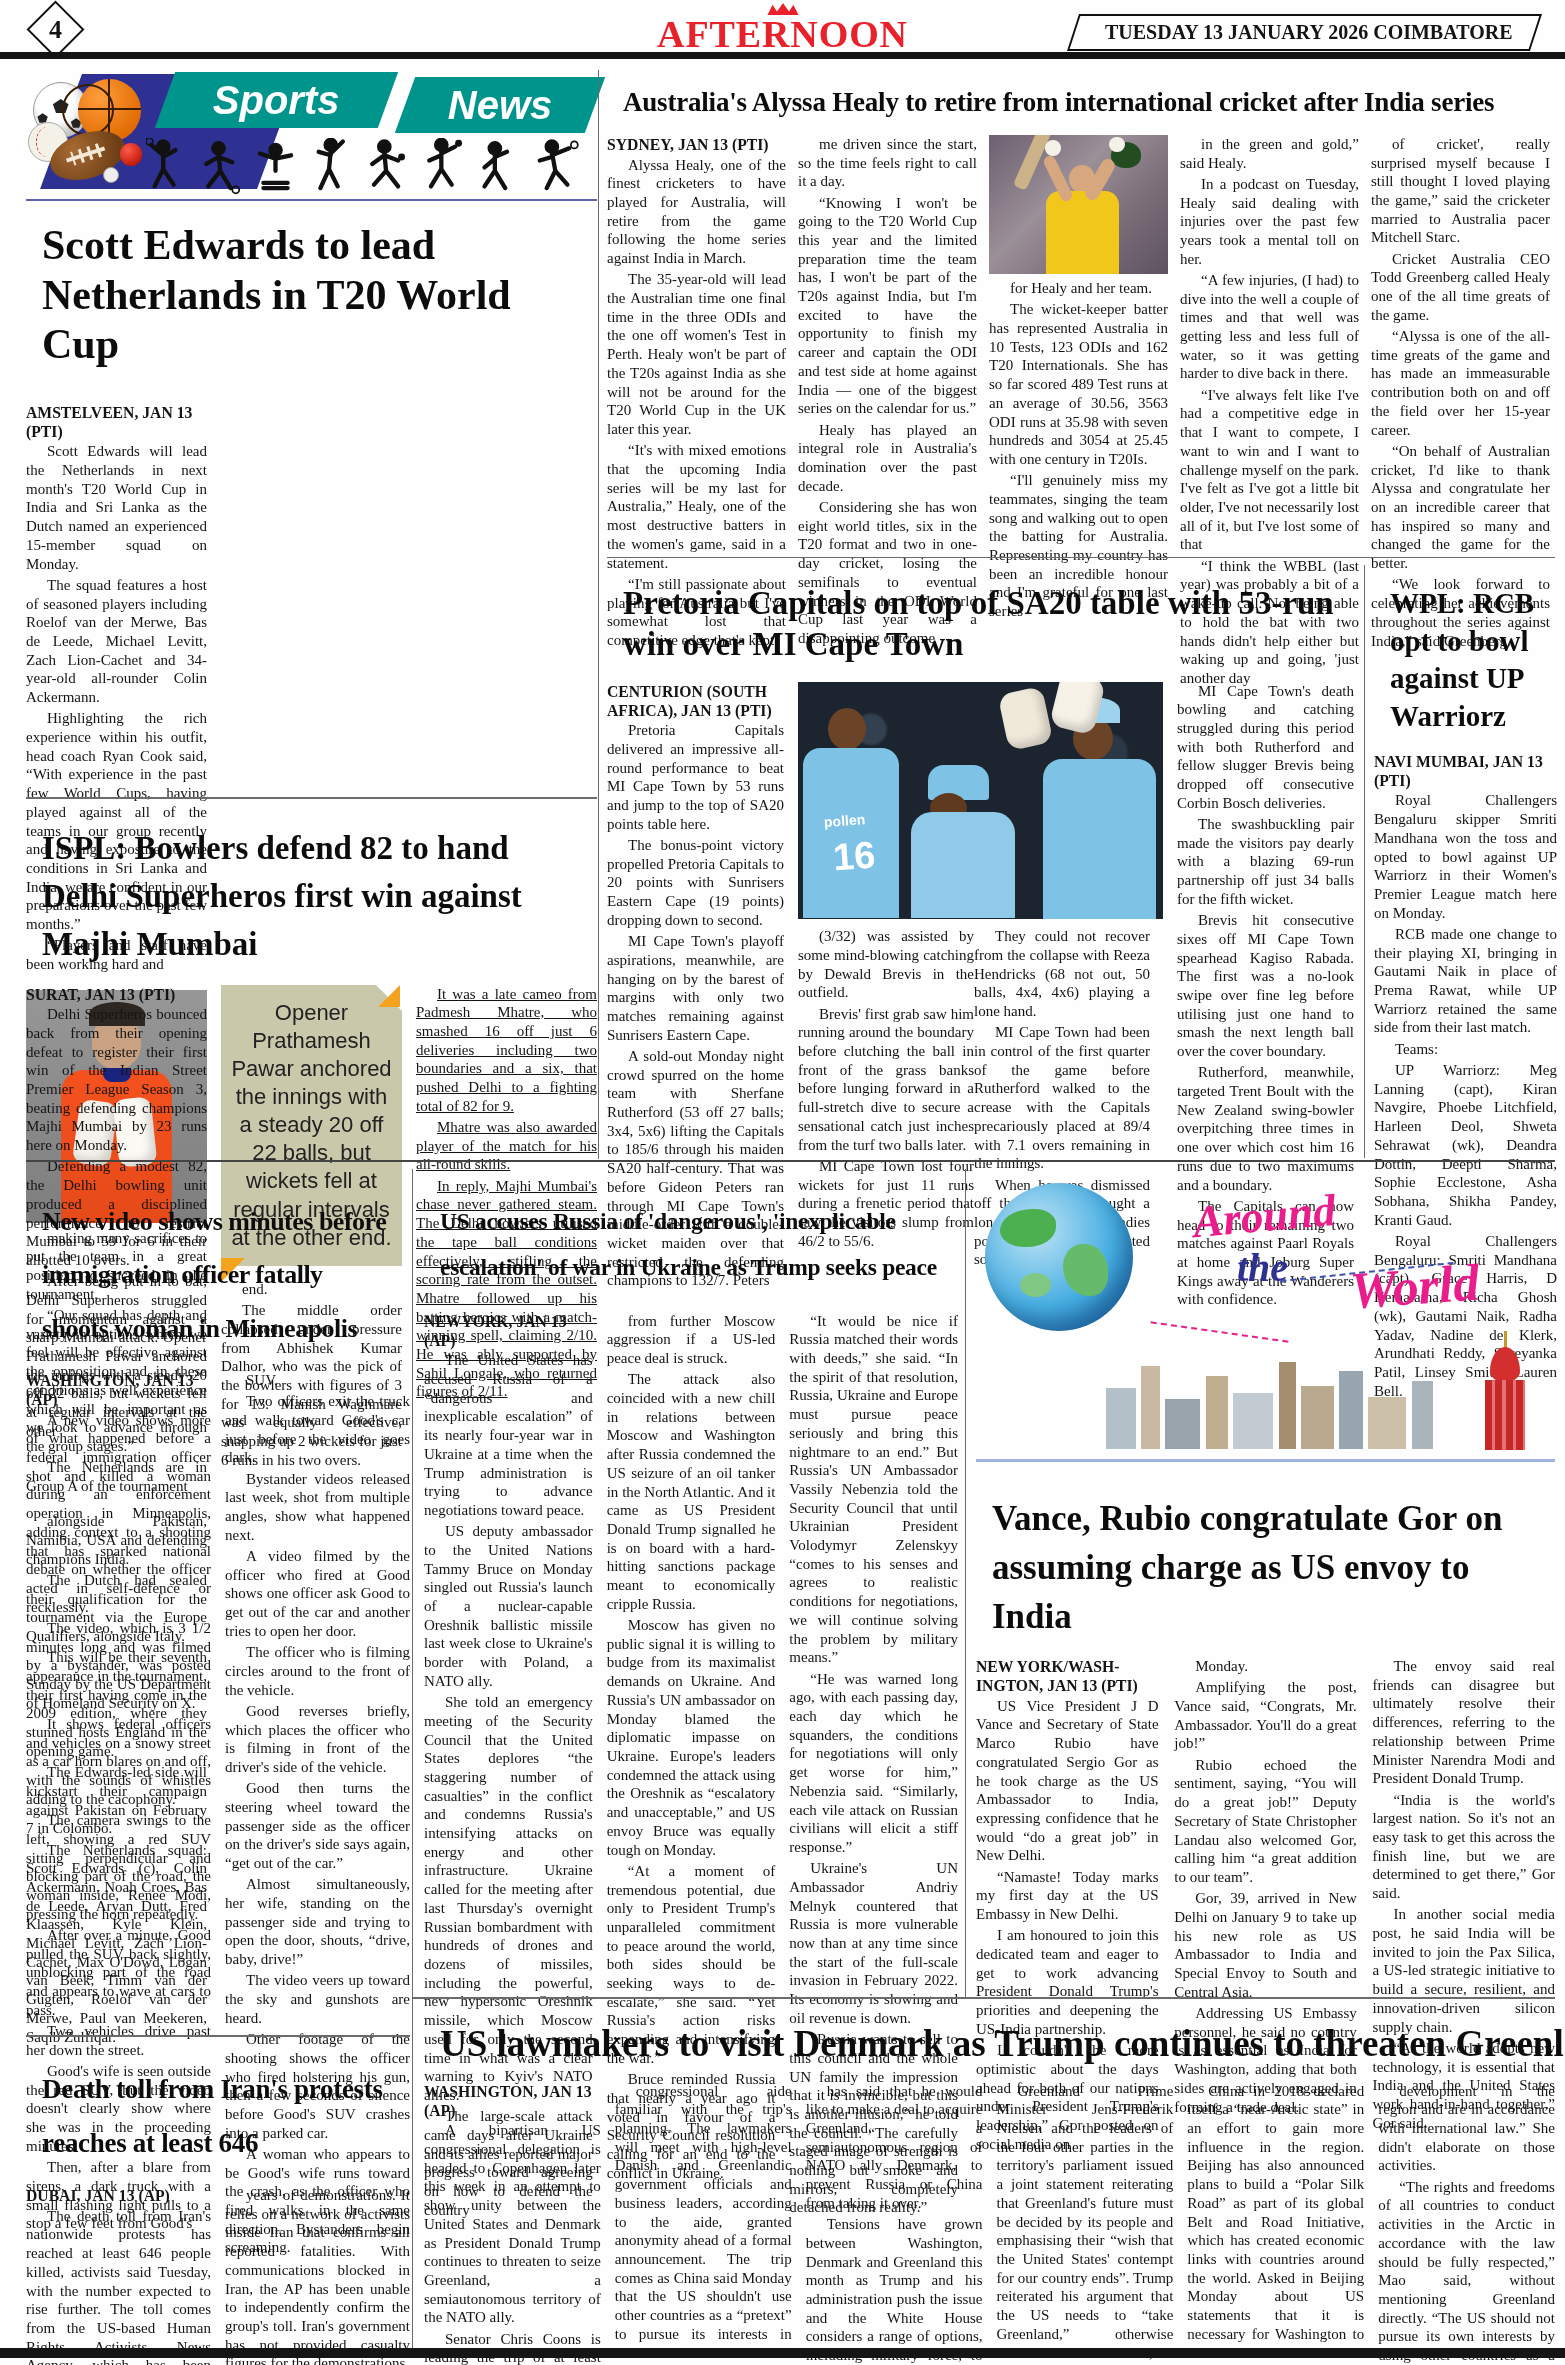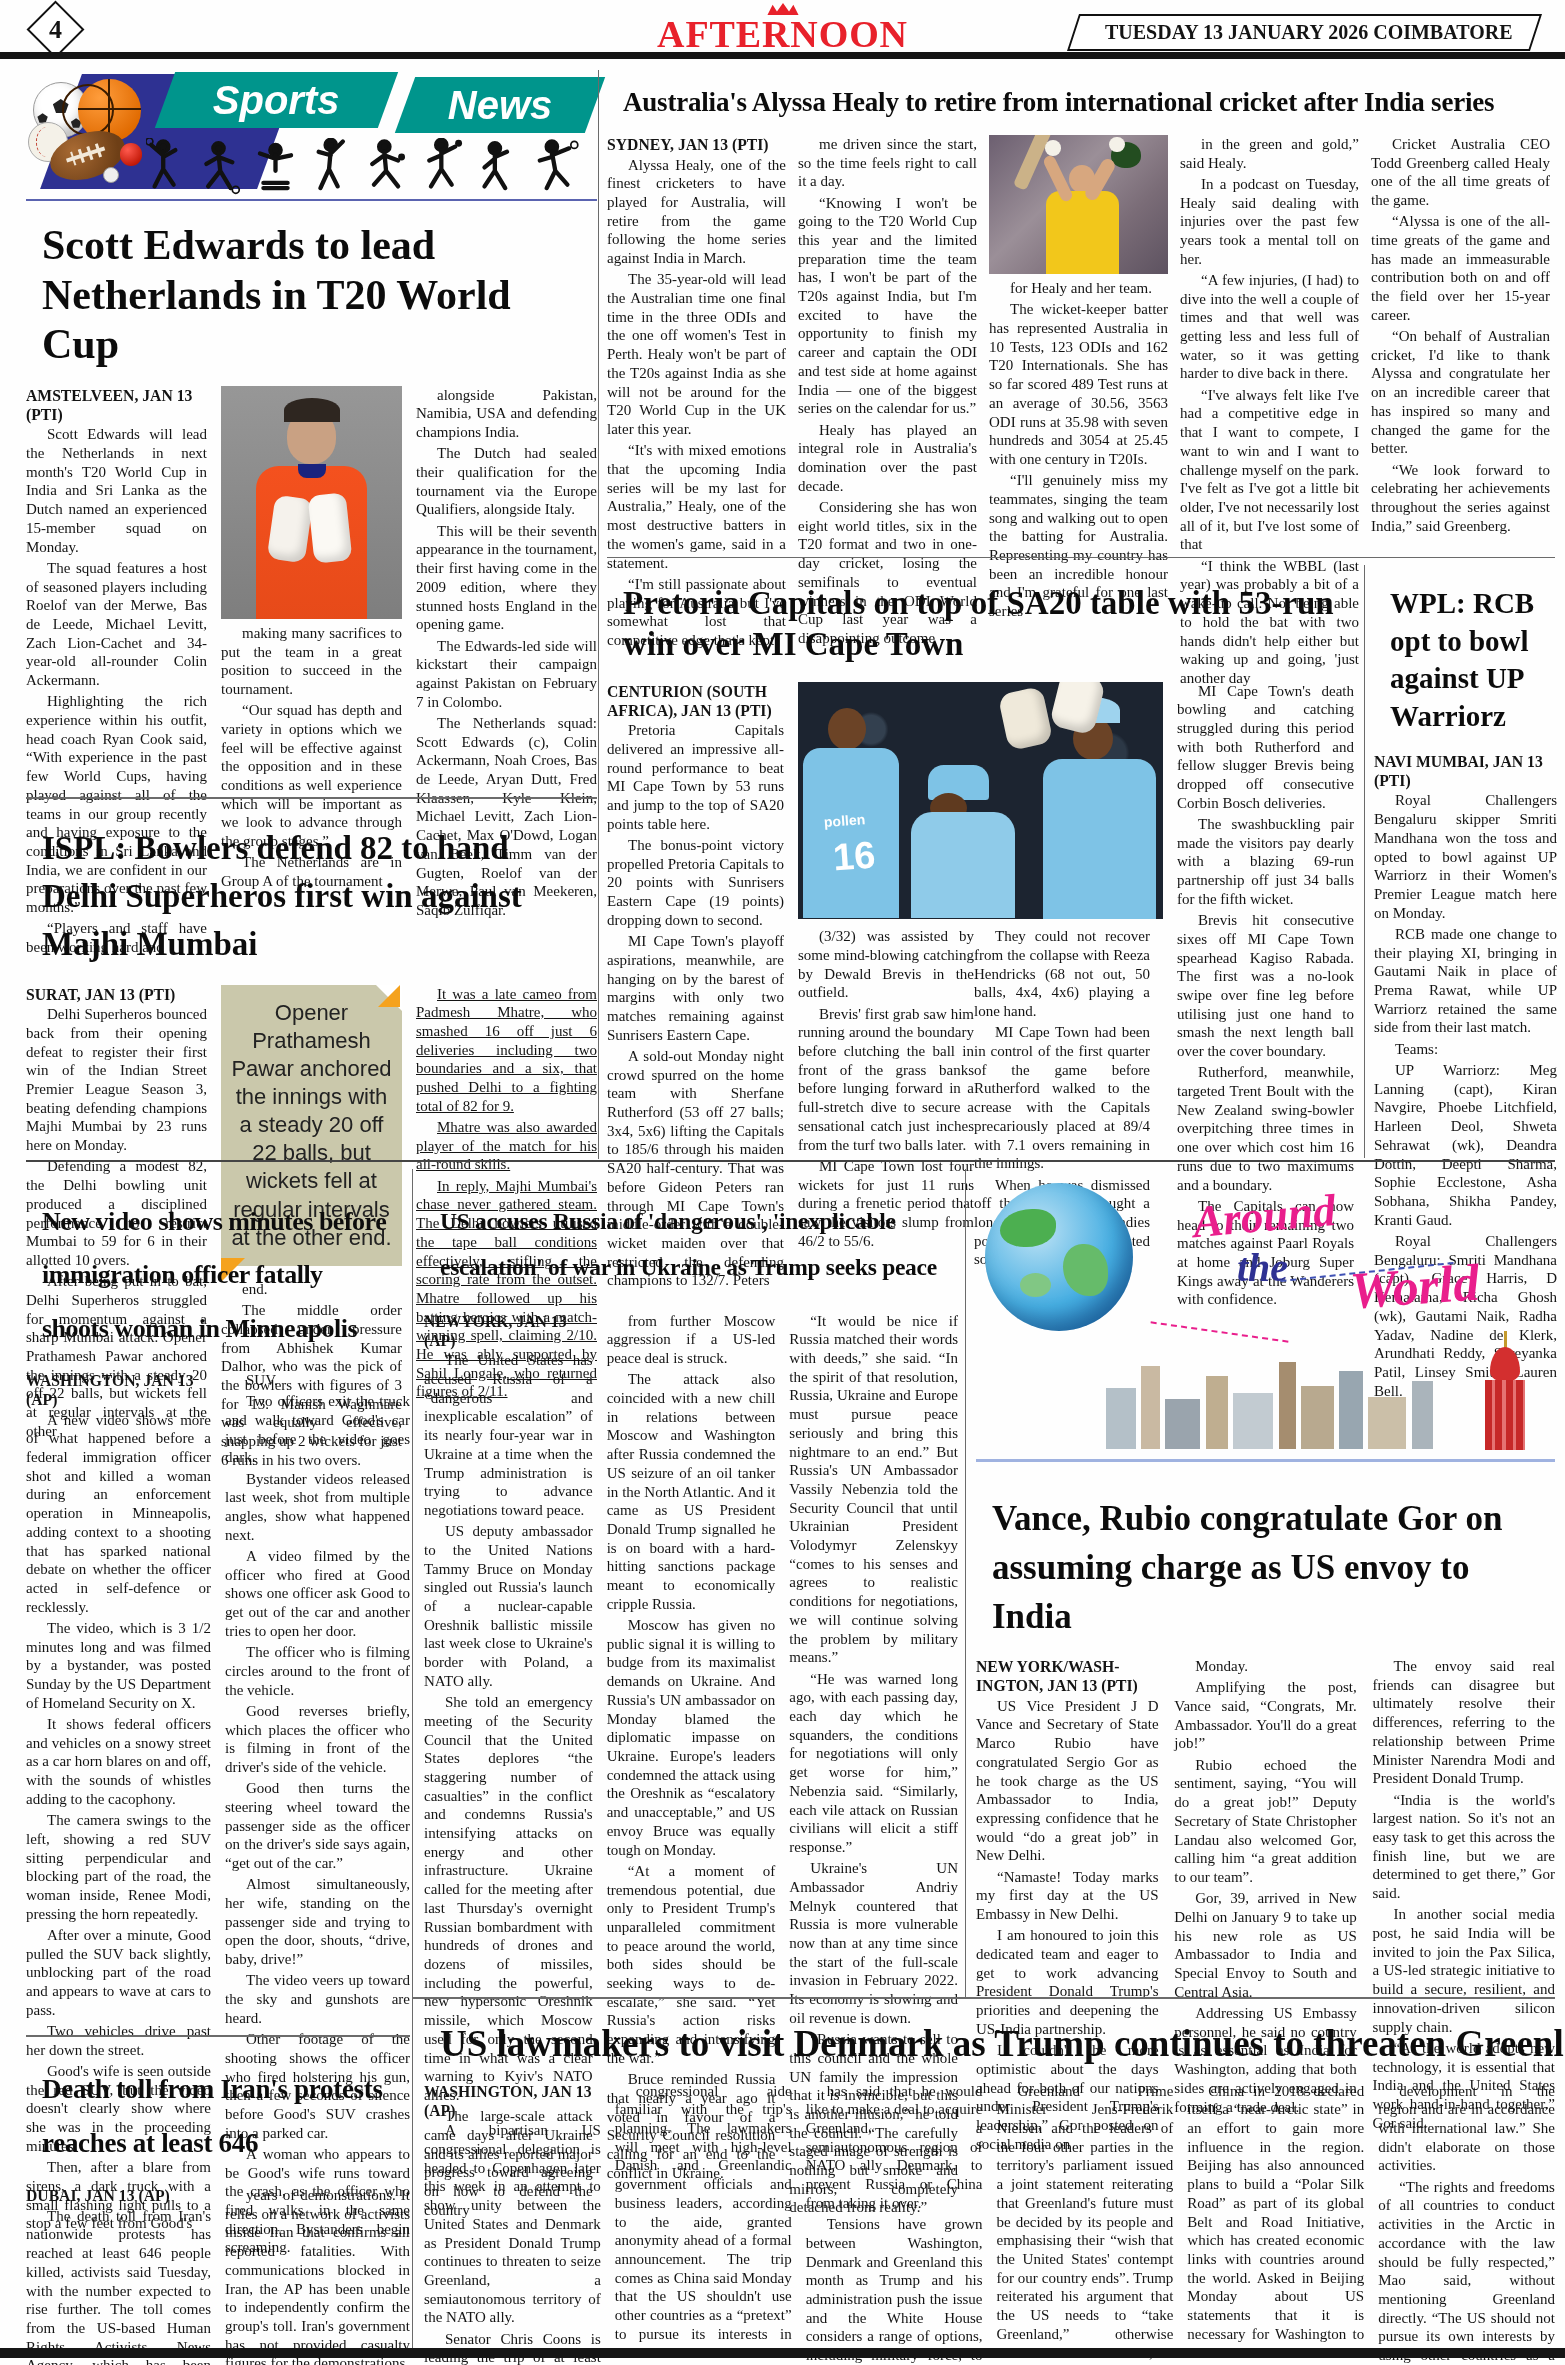--- a/index.html
+++ b/index.html
@@ -130,21 +130,21 @@
             <path d="M16 16 L20 38 M16 20 L36 12 M16 22 L2 26 M20 38 L10 58 M20 38 L34 54"></path>
             <circle cx="42" cy="8" r="4" fill="none" stroke-width="2"></circle>
           </g>
       </svg>
     </div>
     <div class="abs" style="left:0;top:129px;width:571px;height:1.7px;background:#5a63b0;"></div>
   </div>
 
   <section class="abs" style="left:26px;top:205px;width:571px;">
     <h2 class="headline" style="font-size:42px;">Scott Edwards to lead Netherlands in T20 World Cup</h2>
-    <div class="cols" style="gap:14px;margin-top:16px;">
+    <div class="cols" style="gap:14px;margin-top:33px;flex-direction:column;">
       <div class="col" style="width:181px;">
         <div class="byline">AMSTELVEEN, JAN 13 (PTI)</div>
         <div>
             <p>Scott Edwards will lead the Netherlands in next month's T20 World Cup in India and Sri Lanka as the Dutch named an experienced 15-member squad on Monday.</p>
             <p>The squad features a host of seasoned players including Roelof van der Merwe, Bas de Leede, Michael Levitt, Zach Lion-Cachet and 34-year-old all-rounder Colin Ackermann.</p>
             <p>Highlighting the rich experience within his outfit, head coach Ryan Cook said, “With experience in the past few World Cups, having played against all of the teams in our group recently and having exposure to the conditions in Sri Lanka and India, we are confident in our preparations over the past few months.”</p>
             <p>“Players and staff have been working hard and</p>
           </div>
       </div>
       <div class="col" style="width:181px;">
@@ -250,20 +250,21 @@
         <div>
             <p>in the green and gold,” said Healy.</p>
             <p>In a podcast on Tuesday, Healy said dealing with injuries over the past few years took a mental toll on her.</p>
             <p>“A few injuries, (I had) to dive into the well a couple of times and that well was getting less and less full of water, so it was getting harder to dive back in there.</p>
             <p>“I've always felt like I've had a competitive edge in that I want to compete, I want to win and I want to challenge myself on the park. I've felt as I've got a little bit older, I've not necessarily lost all of it, but I've lost some of that</p>
             <p>“I think the WBBL (last year) was probably a bit of a wake-up call. Not being able to hold the bat with two hands didn't help either but waking up and going, 'just another day</p>
           </div>
       </div>
       <div class="col" style="width:179px;">
         <div>
+            <p>of cricket', really surprised myself because I still thought I loved playing the game,” said the cricketer married to Australia pacer Mitchell Starc.</p>
             <p>Cricket Australia CEO Todd Greenberg called Healy one of the all time greats of the game.</p>
             <p>“Alyssa is one of the all-time greats of the game and has made an immeasurable contribution both on and off the field over her 15-year career.</p>
             <p>“On behalf of Australian cricket, I'd like to thank Alyssa and congratulate her on an incredible career that has inspired so many and changed the game for the better.</p>
             <p>“We look forward to celebrating her achievements throughout the series against India,” said Greenberg.</p>
           </div>
       </div>
     </div>
   </section>
 
   <div class="abs divider" style="left:607px;top:557px;width:948px;height:0.9px;"></div>

